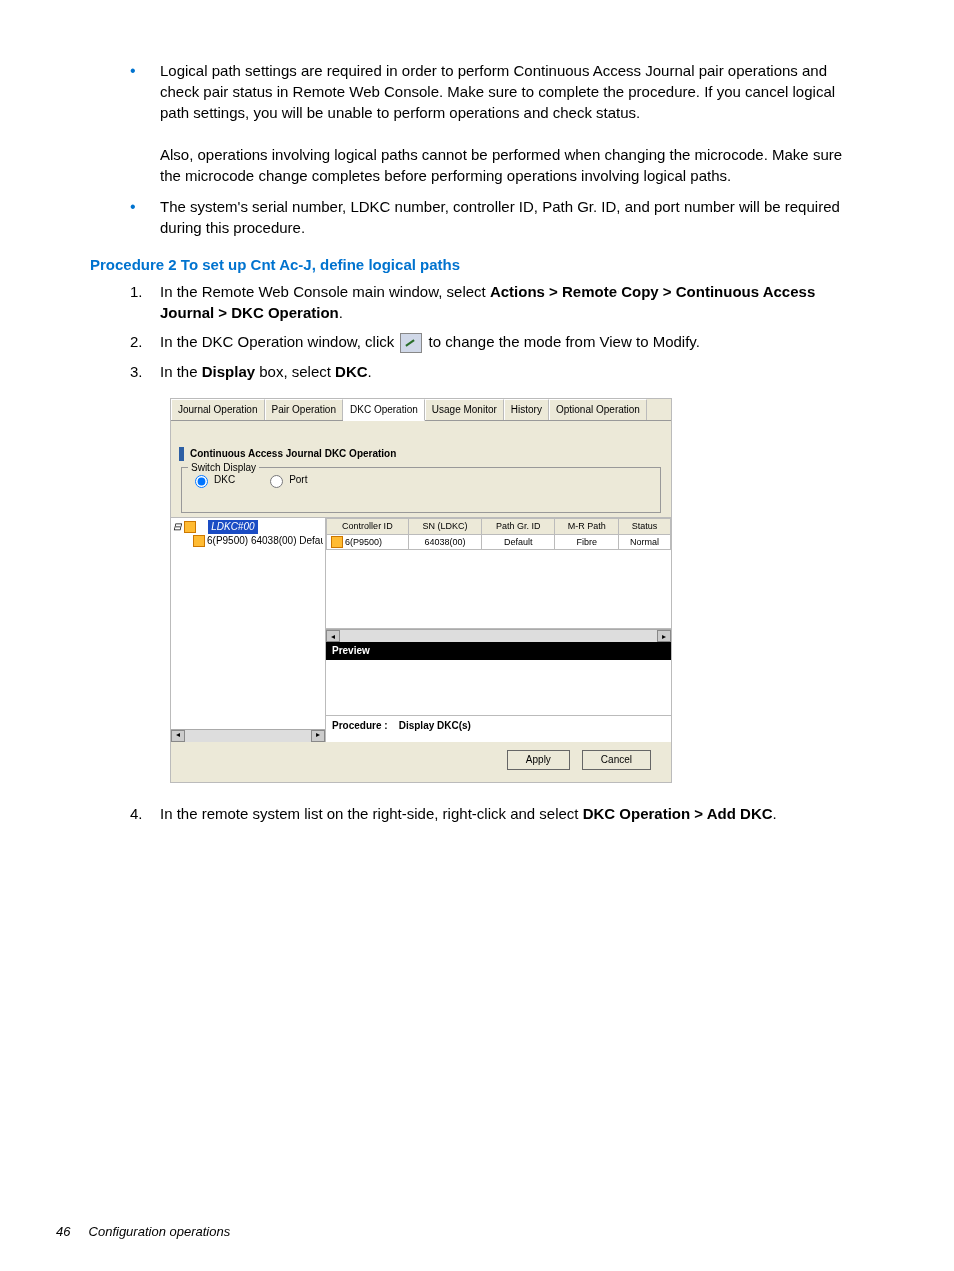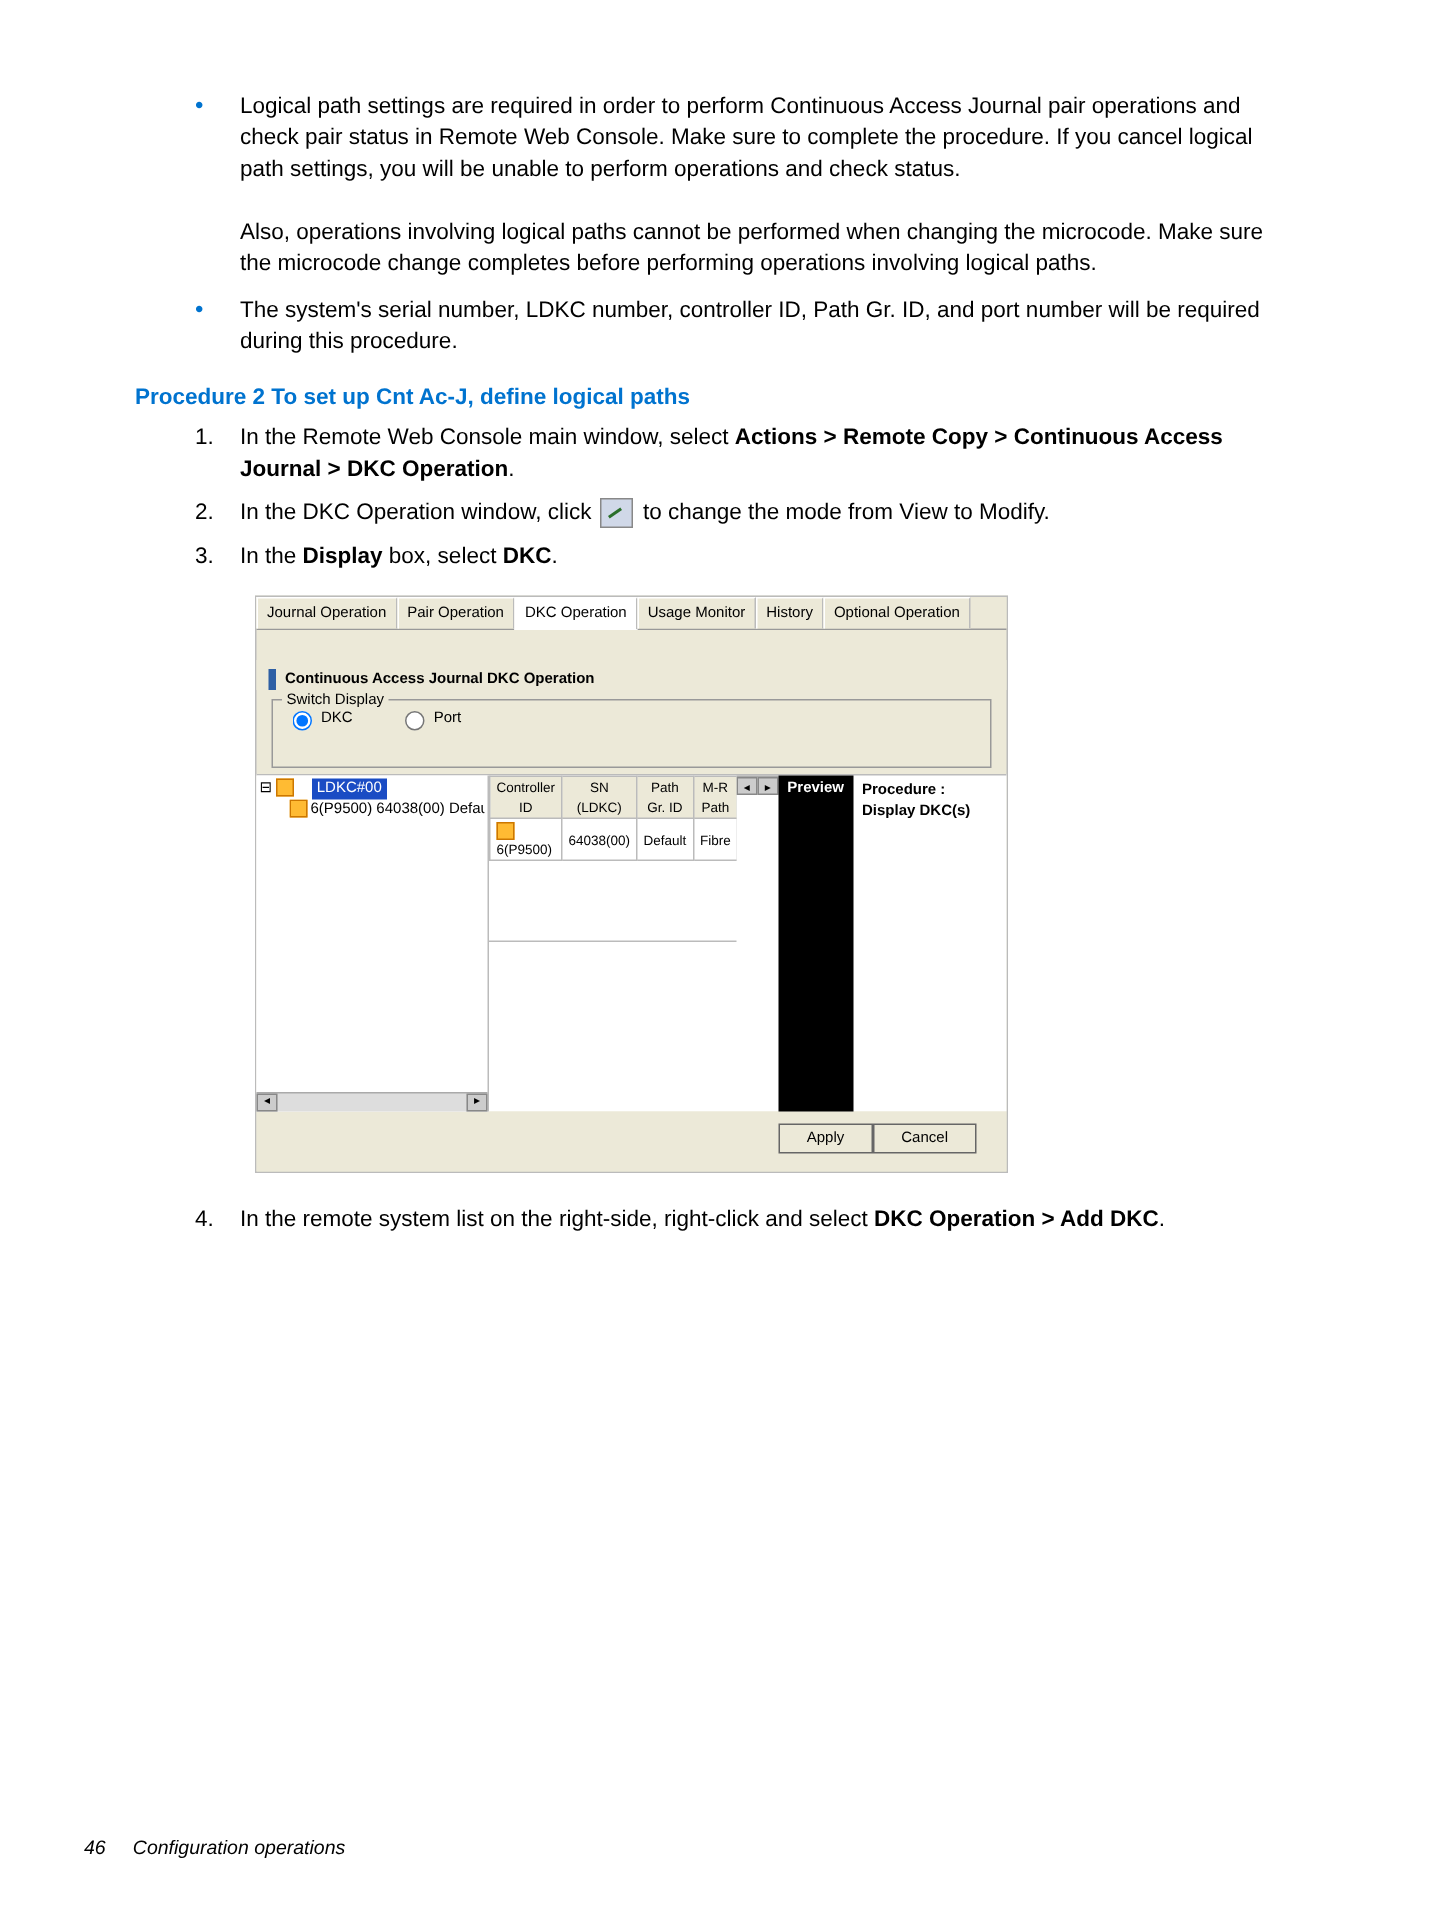--- a/index.html
+++ b/index.html
@@ -142,20 +142,21 @@
   .tree {
     width: 150px;
     border-right: 1px solid #bbb;
     padding: 2px;
     background: #fff;
     position: relative;
     height: 220px;
   }
   .tree-node {
     white-space: nowrap;
+    font-style: italic;
   }
   .tree-root {
     background: #1a4cc4;
     color: #fff;
     display: inline-block;
     padding: 0 3px;
     margin-left: 10px;
   }
   .tree-child {
     margin-left: 20px;
@@ -179,21 +180,21 @@
     height: 10px;
     background: #ccc;
     border: 1px solid #888;
     font-size: 8px;
     text-align: center;
     line-height: 8px;
   }
   .right-area {
     flex: 1;
     display: flex;
-    flex-direction: row;
+    flex-direction: column;
   }
   table.grid {
     border-collapse: collapse;
     width: 100%;
     font-size: 9px;
   }
   table.grid th, table.grid td {
     border: 1px solid #bbb;
     padding: 1px 4px;
     text-align: center;
@@ -236,20 +237,21 @@
     background: #fff;
     border-bottom: 1px solid #bbb;
   }
   .op-row {
     padding: 3px 6px;
     font-weight: bold;
   }
   .btn-row {
     display: flex;
     justify-content: flex-end;
+    gap: 12px;
     padding: 8px 20px 12px 0;
     background: #ece9d8;
   }
   .btn {
     padding: 2px 18px;
     border: 1px solid #666;
     background: #ece9d8;
     font-size: 10px;
   }
   .footer {

